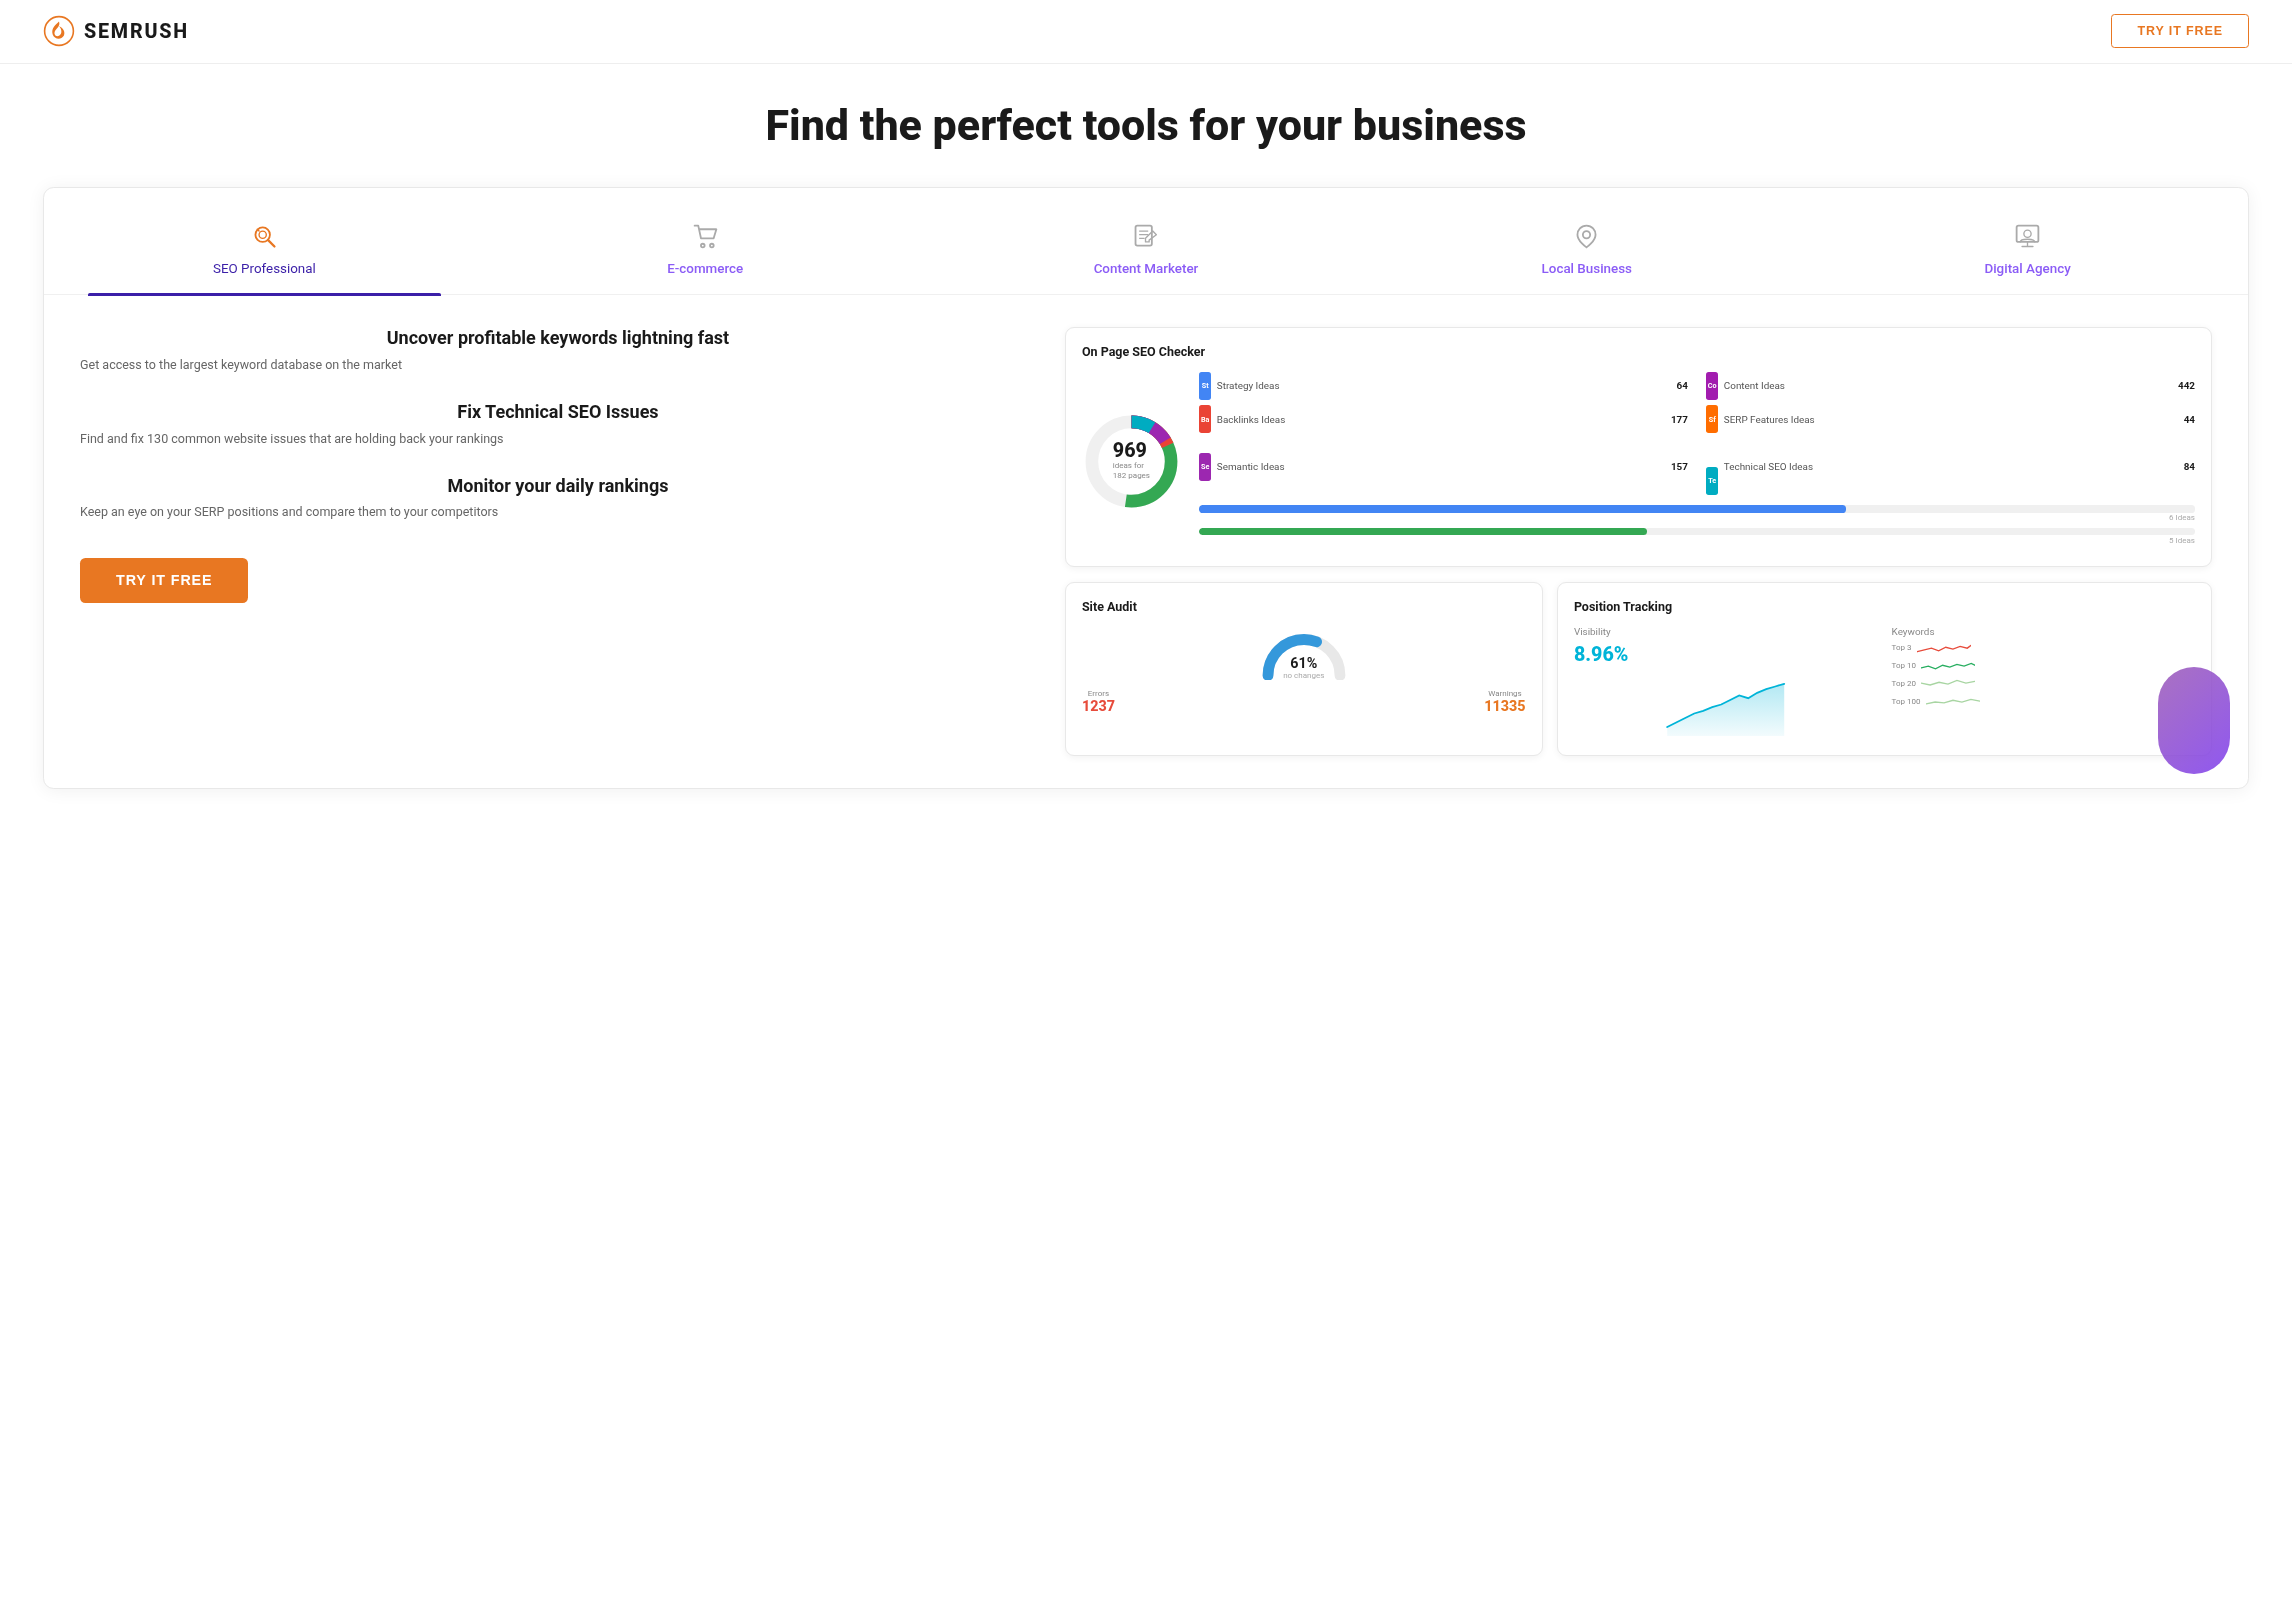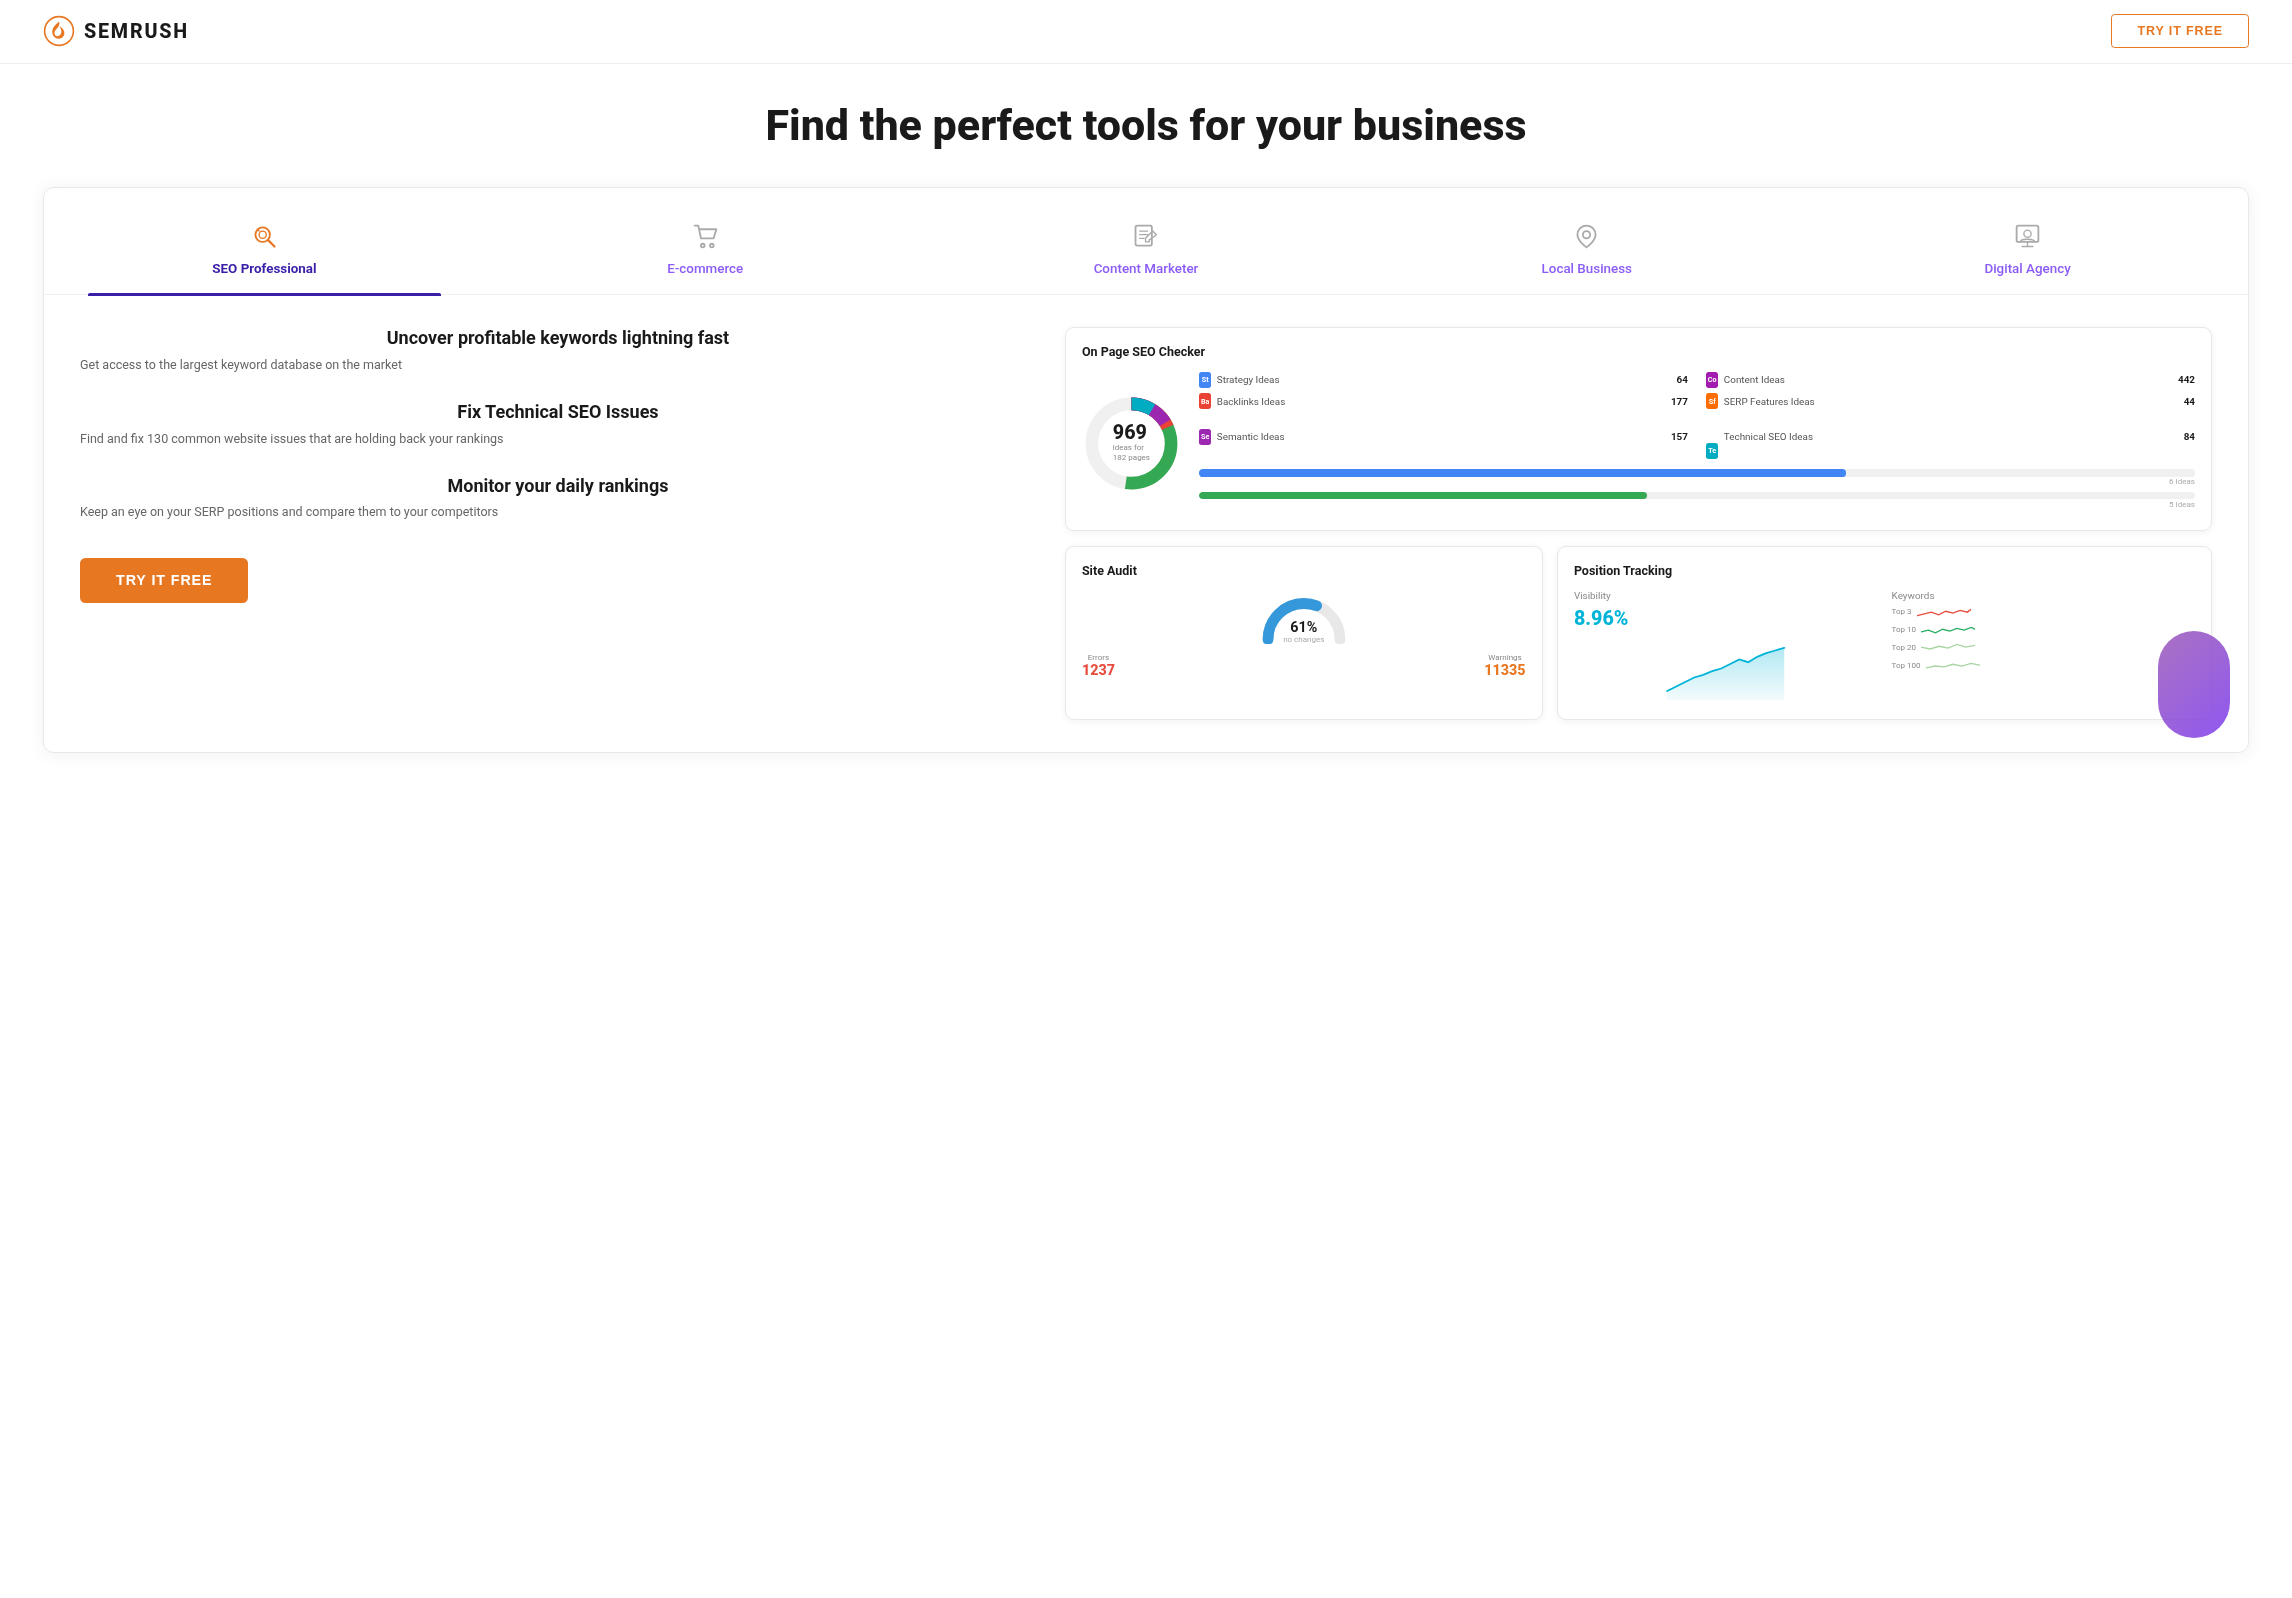--- a/index.html
+++ b/index.html
@@ -80,21 +80,21 @@
       display: flex;
       flex-direction: column;
       align-items: center;
       gap: 9px;
       padding: 10.7px 14.3px 18px;
       cursor: pointer;
       position: relative;
     }
     .tab.active .tab-label {
       color: #3b1fa8;
-      font-weight: 700;
+      font-weight: 400;
     }
     .tab.active::after {
       content: '';
       position: absolute;
       bottom: -1.8px;
       left: 10%;
       right: 10%;
       height: 2.7px;
       background: #3b1fa8;
       border-radius: 1.8px 1.8px 0 0;
@@ -233,21 +233,21 @@
     }
     .legend-item {
       display: flex;
       align-items: center;
       gap: 5.4px;
       font-size: 9.9px;
       color: #555;
     }
     .legend-dot {
       width: 12.5px;
-      height: 16px;
+      height: 28px;
       border-radius: 2.7px;
       flex-shrink: 0;
       display: flex;
       align-items: center;
       justify-content: center;
       font-size: 7.2px;
       color: #fff;
       font-weight: 700;
     }
     .legend-count {

